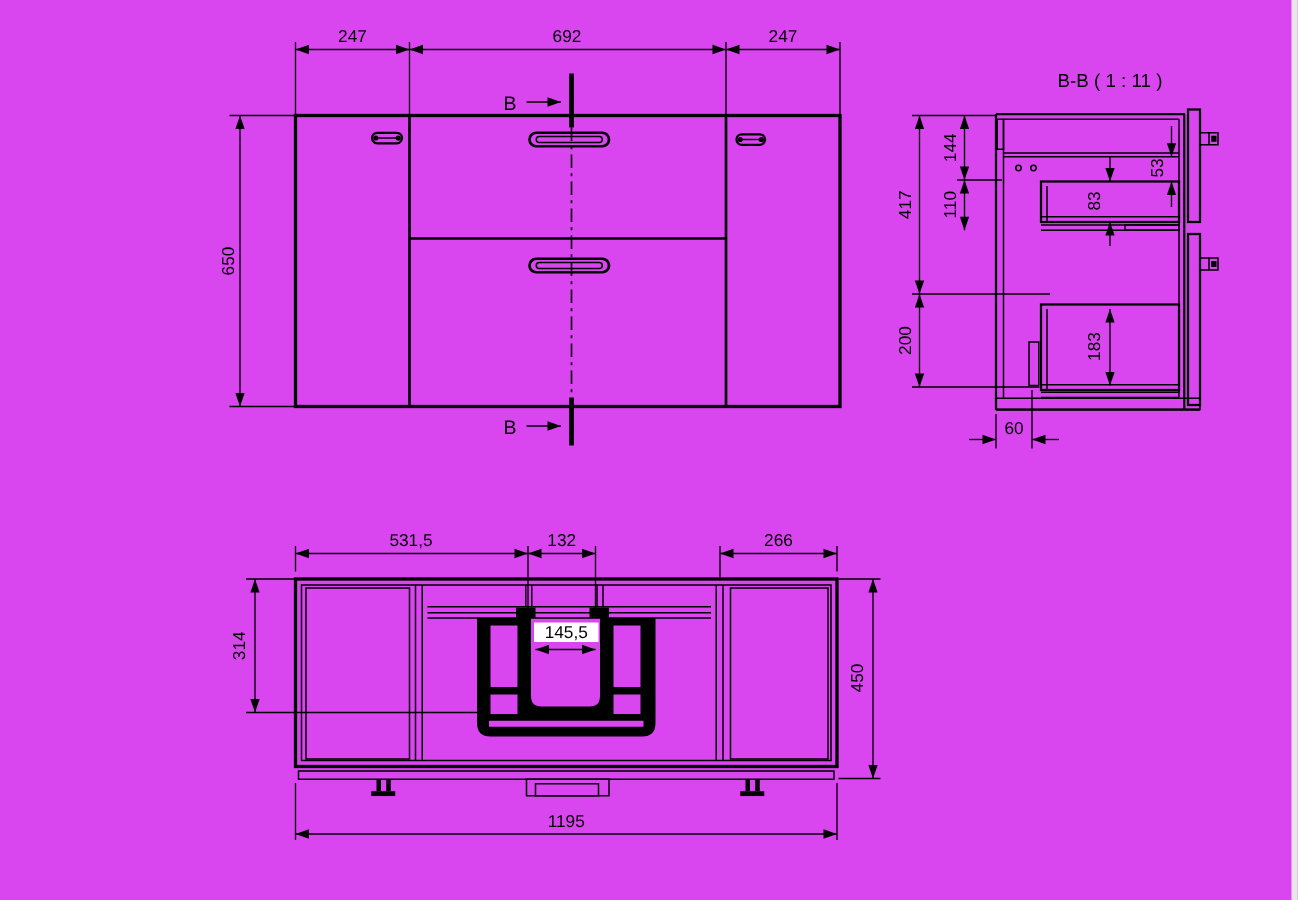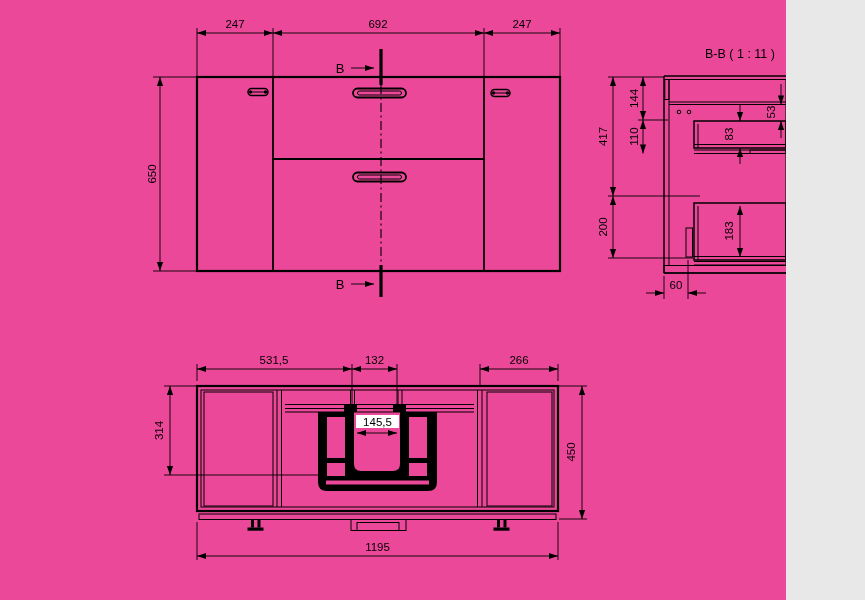--- a/index.html
+++ b/index.html
@@ -1,17 +1,17 @@
 <!DOCTYPE html>
 <html><head>
 <meta charset="utf-8">
 <style>
   html,body{margin:0;padding:0;background:#e8e8e8;}
   .canvas{
-    width:786px;height:600px;background:#ec4899;position:relative;overflow:hidden;
+    width:861px;height:600px;background:#d946ef;position:relative;overflow:hidden;
     font-family:"Liberation Sans",sans-serif;
   }
   svg{display:block;}
   svg text{
     font-family:"Liberation Sans",sans-serif;
     font-size:11.5px;
     fill:#000;
   }
   svg text.title{font-size:12.5px;}
   svg text.marker-label{font-size:13px;}

